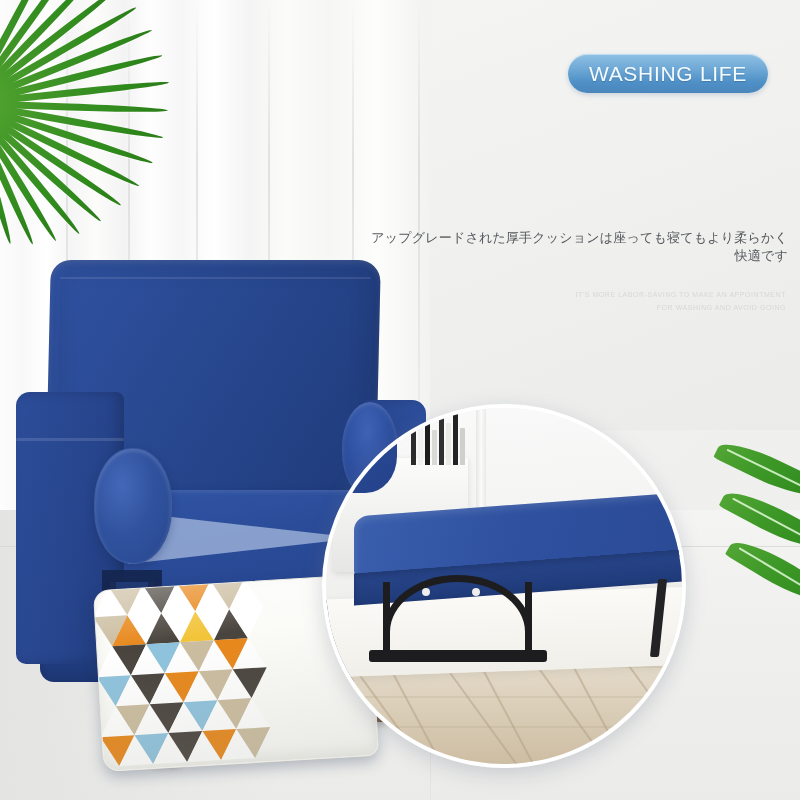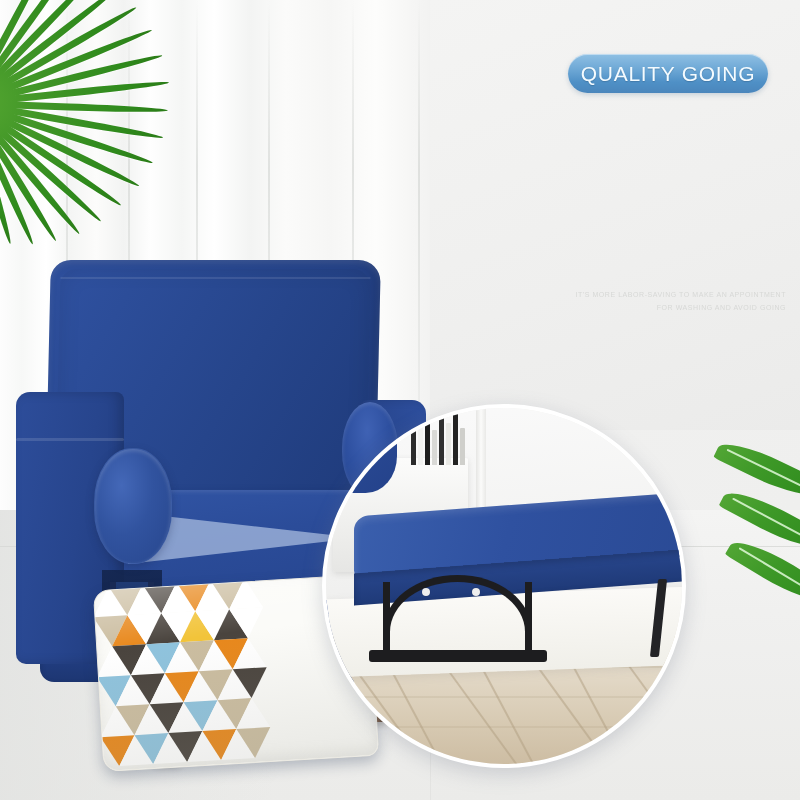--- a/index.html
+++ b/index.html
@@ -355,23 +355,24 @@
     <div class="frond" style="transform:rotate(74deg);  width:146px;"></div>
   </div>
 
   <div class="leaf-group">
     <div class="leaf" style="right:-10px; top:0px;  transform:rotate(26deg);"></div>
     <div class="leaf" style="right:-14px; top:52px; transform:rotate(28deg);"></div>
     <div class="leaf" style="right:-18px; top:106px; transform:rotate(31deg);"></div>
   </div>
 
   <div class="badge">
-    <span class="badge-label">QUALITY GOING</span>
-  </div>
-
+    <span class="badge-label">WASHING LIFE</span>
+  </div>
+
+  <div class="subtitle">アップグレードされた厚手クッションは座っても寝てもより柔らかく快適です</div>
   <div class="microtext">
     <div>IT'S MORE LABOR-SAVING TO MAKE AN APPOINTMENT</div>
     <div>FOR WASHING AND AVOID GOING</div>
   </div>
 
   <div class="sofa">
     <div class="back-rest">
       <div class="back-rest-inner">
           <div class="back-rest-seam"></div>
         </div>

